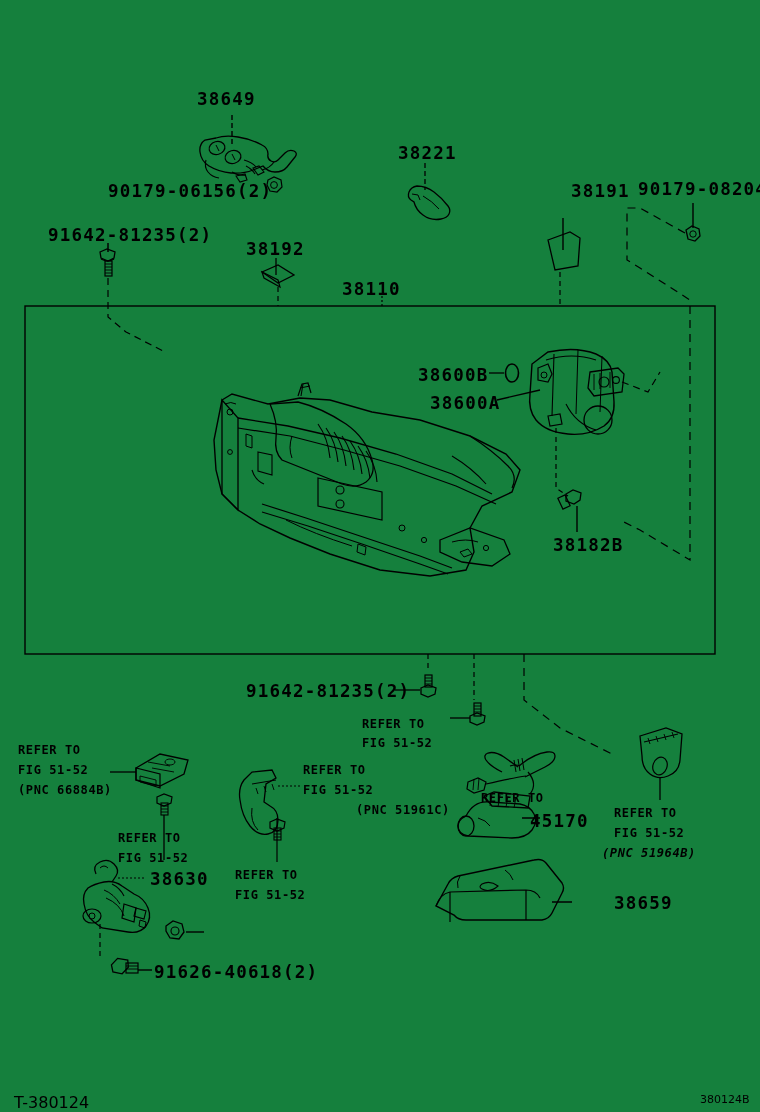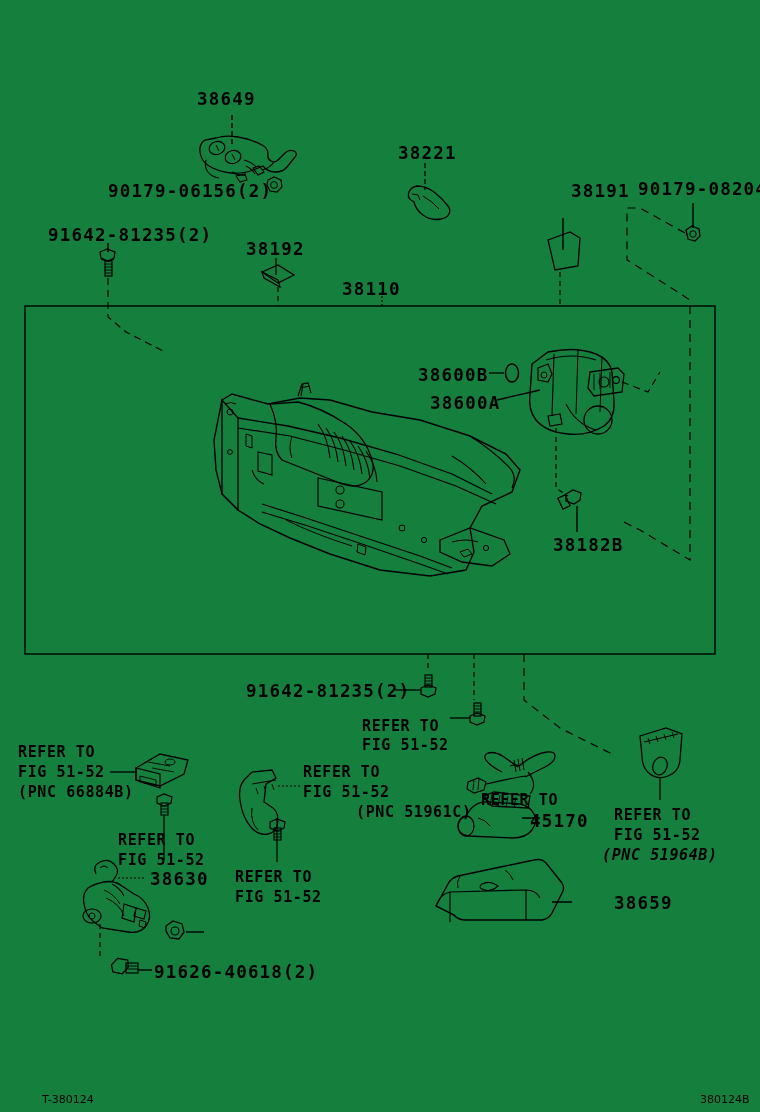--- a/index.html
+++ b/index.html
@@ -22,29 +22,28 @@
     color: #000000;
     white-space: pre;
     letter-spacing: 0.5px;
     line-height: 1.28;
   }
   .pn {
     font-size: 17.5px;
     letter-spacing: 1.2px;
   }
   .ref {
-    font-size: 15px;
+    font-size: 12px;
     letter-spacing: 0.6px;
   }
   .foot {
-    font-size: 11px;
+    font-size: 16px;
     font-weight: normal;
     letter-spacing: 0px;
     font-family: "DejaVu Sans", "Liberation Sans", sans-serif;
-    margin-left: 28px;
   }
   .foot-r {
     font-size: 11px;
     font-weight: normal;
     letter-spacing: 0px;
     font-family: "DejaVu Sans", "Liberation Sans", sans-serif;
   }
   svg.layer {
     position: absolute;
     left: 0;

